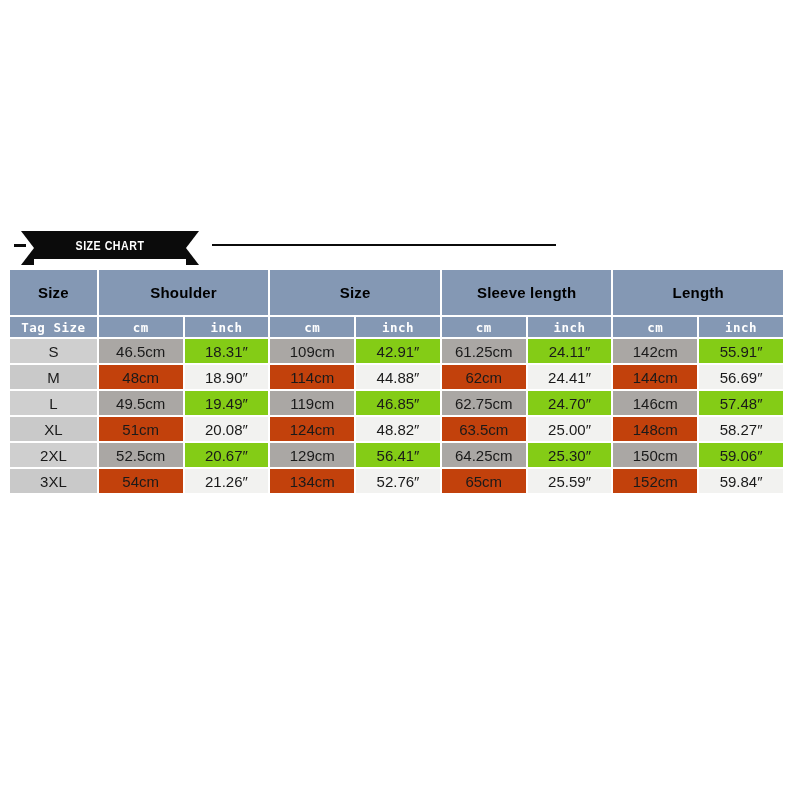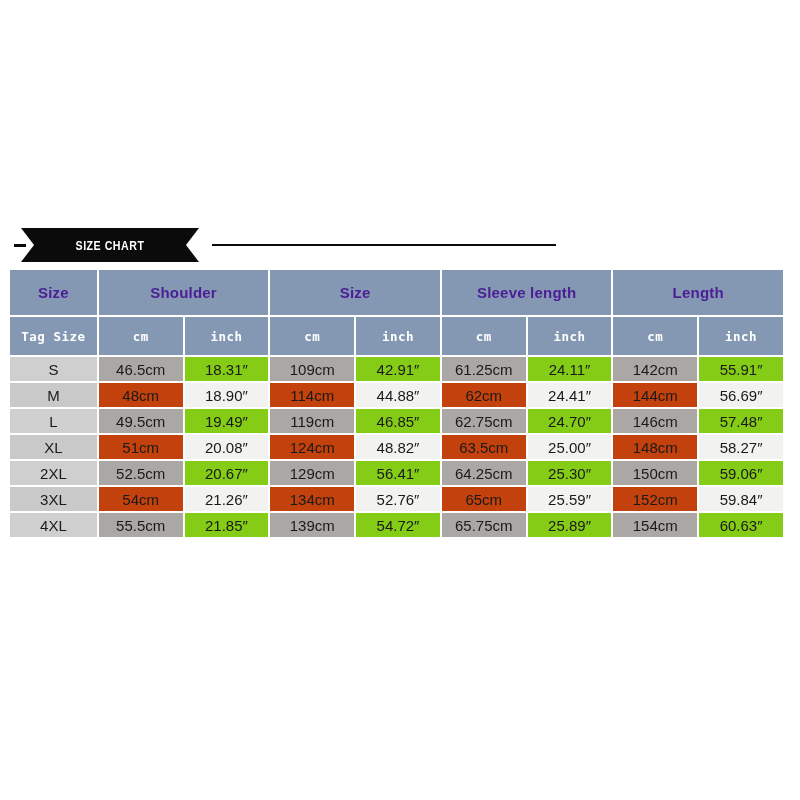--- a/index.html
+++ b/index.html
@@ -28,21 +28,21 @@
   .banner-dash {
     width: 12px;
     height: 3px;
     background: #0b0b0b;
     margin-left: 14px;
     flex: 0 0 auto;
   }
   .ribbon {
     position: relative;
     margin-left: 8px;
-    height: 34px;
+    height: 28px;
     background: #0b0b0b;
     display: flex;
     align-items: center;
     justify-content: center;
     padding: 0 34px;
     flex: 0 0 auto;
   }
   
   .ribbon::before {
     content: "";
@@ -99,28 +99,28 @@
     margin: 0;
     text-align: center;
     vertical-align: middle;
     white-space: nowrap;
     overflow: hidden;
   }
   
   .grp-head {
     height: 45px;
     background: #8498b4;
-    color: #4c1d95;
+    color: #000000;
     font-size: 15px;
     font-weight: 700;
     letter-spacing: 0.2px;
   }
   
   .unit-head {
-    height: 38px;
+    height: 20px;
     background: #8498b4;
     color: #ffffff;
     font-family: "DejaVu Sans Mono", "Liberation Mono", monospace;
     font-size: 12.5px;
     font-weight: 700;
     letter-spacing: 0.5px;
   }
   
   .cell {
     height: 24px;
@@ -240,25 +240,14 @@
         <td class="cell c-size">3XL</td>
         <td class="cell c-cm">54cm</td>
         <td class="cell c-inch">21.26″</td>
         <td class="cell c-cm">134cm</td>
         <td class="cell c-inch">52.76″</td>
         <td class="cell c-cm">65cm</td>
         <td class="cell c-inch">25.59″</td>
         <td class="cell c-cm">152cm</td>
         <td class="cell c-inch">59.84″</td>
       </tr>
-      <tr>
-        <td class="cell c-size">4XL</td>
-        <td class="cell c-cm">55.5cm</td>
-        <td class="cell c-inch">21.85″</td>
-        <td class="cell c-cm">139cm</td>
-        <td class="cell c-inch">54.72″</td>
-        <td class="cell c-cm">65.75cm</td>
-        <td class="cell c-inch">25.89″</td>
-        <td class="cell c-cm">154cm</td>
-        <td class="cell c-inch">60.63″</td>
-      </tr>
     </tbody>
 </table>
 
 </body></html>

